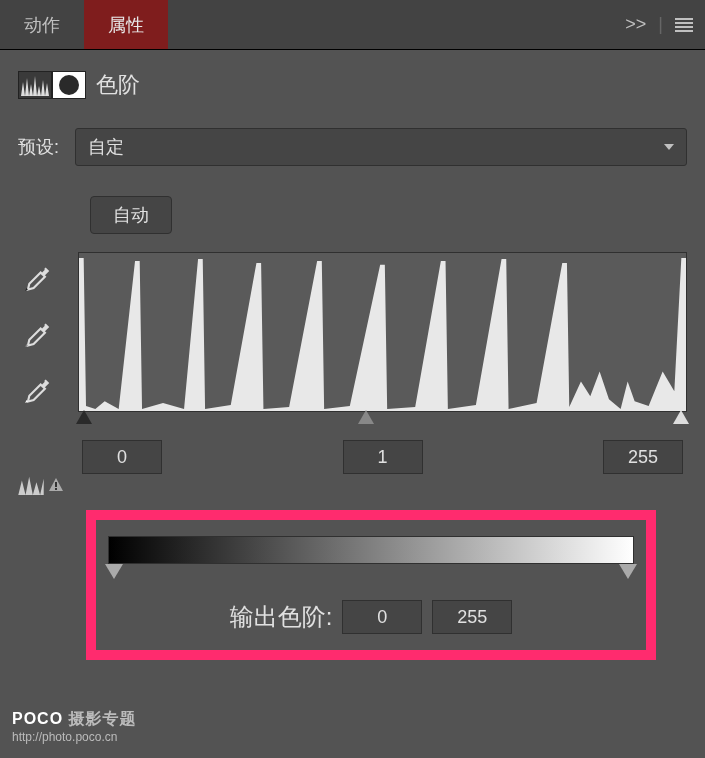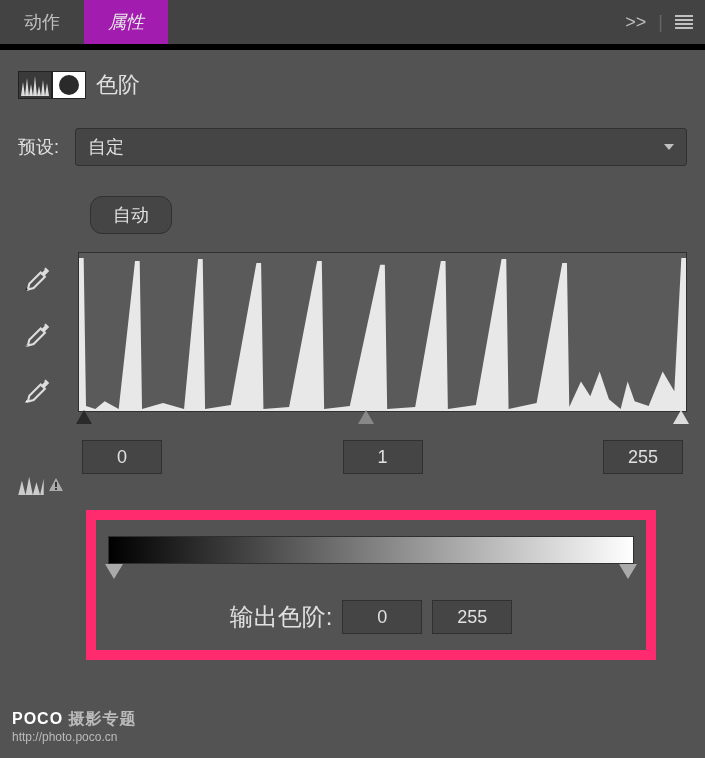--- a/index.html
+++ b/index.html
@@ -10,34 +10,33 @@
       font-family: "Microsoft YaHei", sans-serif;
       color: #e0e0e0;
       font-size: 18px;
       overflow: hidden;
     }
     .tabs {
       display: flex;
       align-items: center;
       height: 50px;
       background: #434343;
-      border-bottom: 6px solid #000000;
+      border-bottom: 1px solid #000000;
     }
     .tab {
       padding: 0 24px;
       height: 100%;
       display: flex;
       align-items: center;
       color: #c0c0c0;
       cursor: pointer;
     }
     .tab.active {
-      background: #a21caf;
+      background: #7f1d1d;
       color: #e8e8e8;
-      font-style: italic;
     }
     .tabs-right {
       margin-left: auto;
       display: flex;
       align-items: center;
       padding-right: 12px;
       gap: 12px;
     }
     .chev-right { color: #c0c0c0; }
     .menu-icon {
@@ -92,21 +91,21 @@
       border-left: 5px solid transparent;
       border-right: 5px solid transparent;
       border-top: 6px solid #c0c0c0;
     }
     .channel-row { padding-left: 90px; padding-right: 18px; gap: 16px; margin-top: 14px; }
     .btn {
       height: 38px;
       padding: 0 22px;
       background: #454545;
       border: 1px solid #303030;
-      border-radius: 12px;
+      border-radius: 4px;
       display: flex; align-items: center;
       color: #e0e0e0; cursor: pointer;
     }
     .main-area {
       display: flex;
       padding: 10px 18px 0 18px;
       gap: 12px;
     }
     .eyedroppers {
       display: flex;

